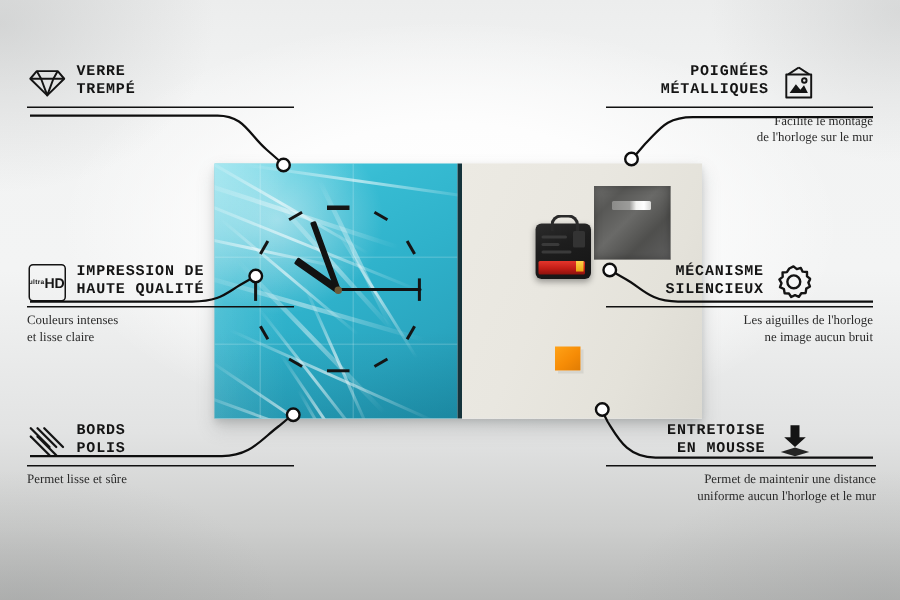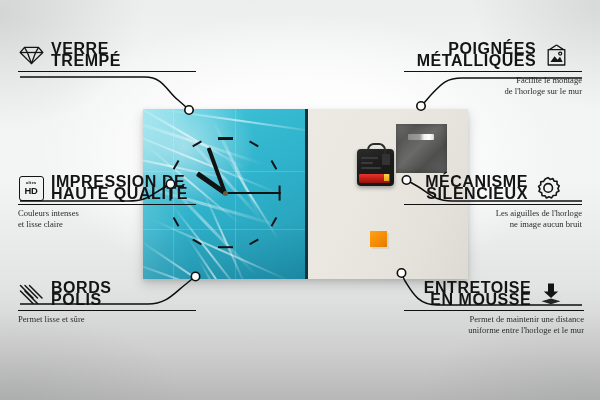--- a/index.html
+++ b/index.html
@@ -180,23 +180,23 @@
   .callout .head {
     display: flex;
     align-items: center;
     gap: 7px;
   }
   .callout.right .head {
     flex-direction: row;
     justify-content: center;
   }
   .title {
-    font-family: Liberation Sans, sans-serif;
+    font-family: Liberation Mono, monospace;
     font-weight: bold;
-    font-size: 16px;
+    font-size: 10px;
     line-height: 12px;
     letter-spacing: 0.55px;
     color: #141414;
     text-transform: uppercase;
     white-space: pre-line;
   }
   .callout.right .title { text-align: right; }
   .rule {
     height: 1.4px;
     background: #111;
@@ -222,21 +222,21 @@
     justify-content: center;
     color: #141414;
   }
   .icon svg { display: block; }
 
   .hd-box {
     width: 23px; height: 23px;
     border: 1.6px solid #141414;
     border-radius: 3px;
     display: flex;
-    flex-direction: column;
+    flex-direction: row;
     align-items: center;
     justify-content: center;
     line-height: 1;
   }
   .hd-ultra {
     font-family: "Liberation Sans", sans-serif;
     font-size: 4.4px;
     font-weight: bold;
     letter-spacing: 0.2px;
     color: #141414;
@@ -443,21 +443,21 @@
         <svg width="24" height="24" viewBox="0 0 24 24">
           <g fill="#141414">
             <path d="M9 1.5 h6 v8 h4.2 L12 16 L4.8 9.5 H9 Z"></path>
             <path d="M12 16.4 L21.5 19.3 L12 22.2 L2.5 19.3 Z" opacity="0.92"></path>
           </g>
         </svg>
       </span>
     </div>
     <div class="rule"></div>
     <div class="sub">Permet de maintenir une distance
-uniforme entre l'horloge et le mur</div>
+uniforme aucun l'horloge et le mur</div>
   </div>
 
   <svg id="connectors" viewBox="0 0 600 400">
     <path d="M20 77 H145 C163 77 166 90 178 100 L186 107"></path>
     <circle cx="189" cy="110" r="4.2"></circle>
 
     <path d="M20 201 H128 C146 201 150 196 160 190 L167 186"></path>
     <circle cx="170.5" cy="184" r="4.2"></circle>
 
     <path d="M20 304 H148 C167 304 174 293 186 284 L192 279"></path>

